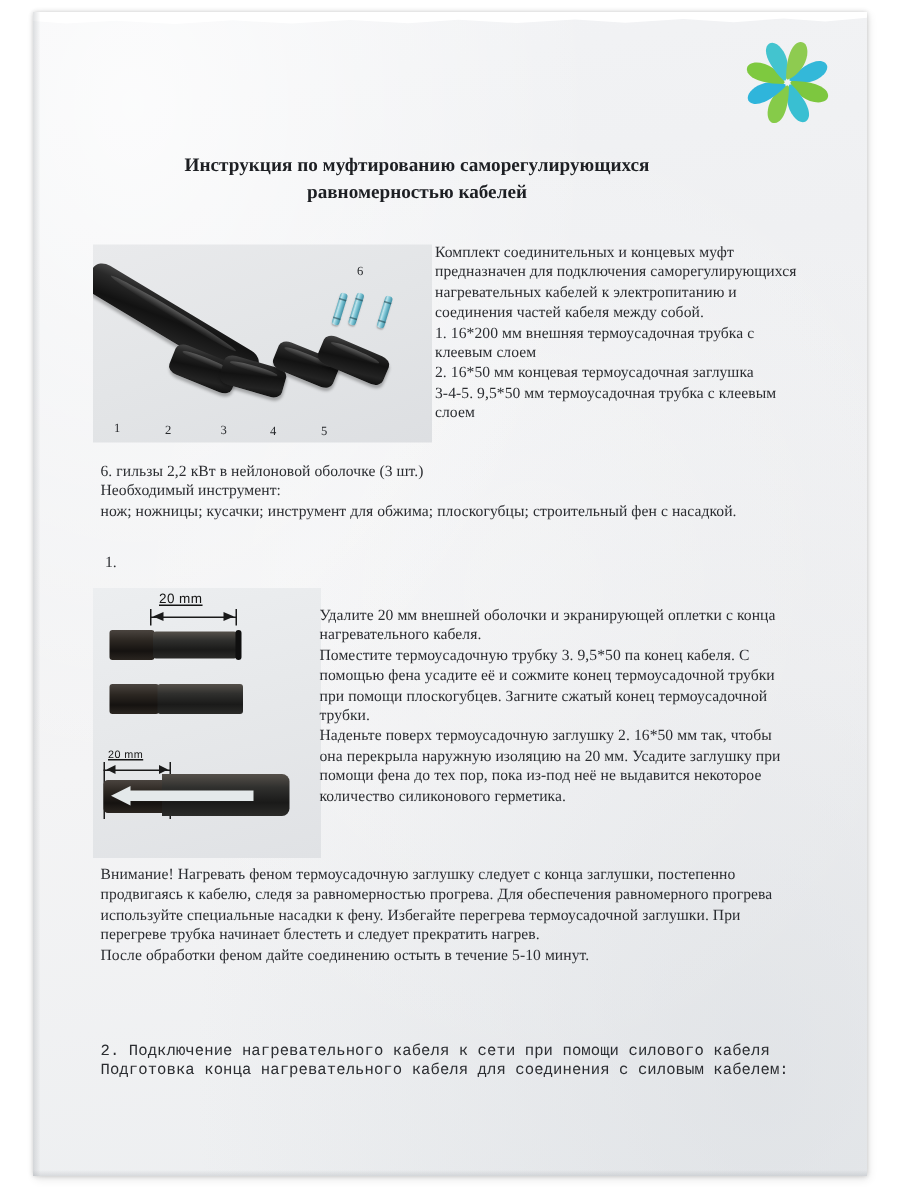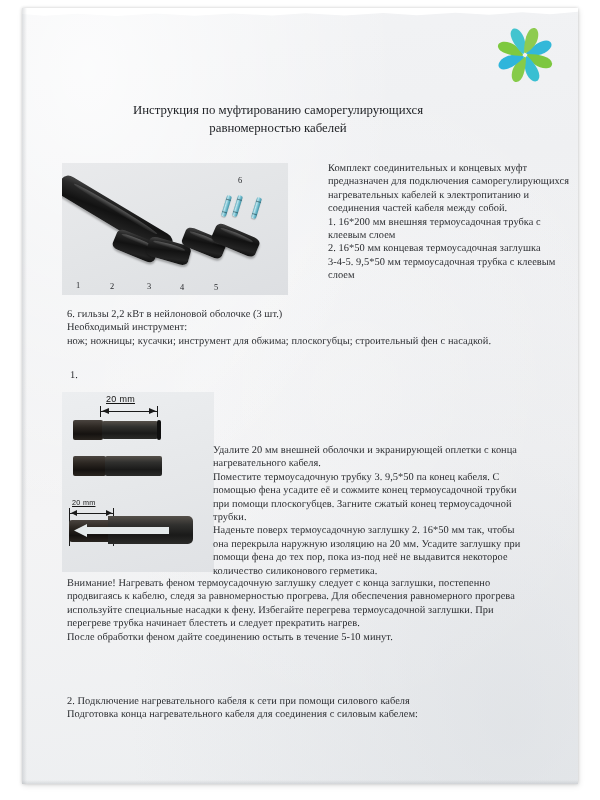--- a/index.html
+++ b/index.html
@@ -76,31 +76,31 @@
     text-rendering: geometricPrecision;
   }
   .doc-text.blurry { filter: blur(0.14px); }
 
   .doc-title {
     position: absolute;
     left: 46px;
     top: 101px;
     width: 464px;
     text-align: center;
-    font-weight: normal;
+    font-weight: bold;
     font-size: 12.8px;
     line-height: 18px;
     color: #1d1f23;
   }
 
   .txt-intro      { left: 290px; top: 162px; width: 242px; }
   .txt-item6      { left: 67px;  top: 308px; width: 460px; }
   .txt-step1-no   { left: 70px;  top: 369px; width: 14px; }
   .txt-step1      { left: 102px; top: 369px; width: 400px; }
-  .txt-step1-body { left: 213px; top: 404px; width: 318px; margin-top: 40px; }
+  .txt-step1-body { left: 213px; top: 404px; width: 318px; }
   .txt-warning    { left: 67px;  top: 577px; width: 462px; }
   .txt-step2      { left: 67px;  top: 695px; width: 470px; }
 
   
   .logo-wrap {
     position: absolute;
     left: 492px;
     top: 22px;
     width: 66px;
     height: 66px;
@@ -262,21 +262,21 @@
 
     <span class="kit-num" style="left:176px; top:13px;">6</span>
 
     <span class="kit-num" style="left:14px; top:118px;">1</span>
     <span class="kit-num" style="left:48px; top:119px;">2</span>
     <span class="kit-num" style="left:85px; top:119px;">3</span>
     <span class="kit-num" style="left:118px; top:120px;">4</span>
     <span class="kit-num" style="left:152px; top:120px;">5</span>
   </div>
 
-  <div class="doc-text blurry txt-intro" style="white-space:pre-line;margin-left:38px;">Комплект соединительных и концевых муфт предназначен для подключения саморегулирующихся нагревательных кабелей к электропитанию и соединения частей кабеля между собой.
+  <div class="doc-text blurry txt-intro" style="white-space:pre-line;">Комплект соединительных и концевых муфт предназначен для подключения саморегулирующихся нагревательных кабелей к электропитанию и соединения частей кабеля между собой.
 1. 16*200 мм внешняя термоусадочная трубка с клеевым слоем
 2. 16*50 мм концевая термоусадочная заглушка
 3-4-5. 9,5*50 мм термоусадочная трубка с клеевым слоем</div>
 
   <div class="doc-text blurry txt-item6" style="white-space:pre-line;">6. гильзы 2,2 кВт в нейлоновой оболочке (3 шт.)
 Необходимый инструмент:
 нож; ножницы; кусачки; инструмент для обжима; плоскогубцы; строительный фен с насадкой.</div>
 
   <div class="doc-text blurry txt-step1-no">1.</div>
 
@@ -315,16 +315,16 @@
     </svg>
   </div>
 
   <div class="doc-text blurry txt-step1-body" style="white-space:pre-line;">Удалите 20 мм внешней оболочки и экранирующей оплетки с конца нагревательного кабеля.
 Поместите термоусадочную трубку 3. 9,5*50 па конец кабеля. С помощью фена усадите её и сожмите конец термоусадочной трубки при помощи плоскогубцев. Загните сжатый конец термоусадочной трубки.
 Наденьте поверх термоусадочную заглушку 2. 16*50 мм так, чтобы она перекрыла наружную изоляцию на 20 мм. Усадите заглушку при помощи фена до тех пор, пока из-под неё не выдавится некоторое количество силиконового герметика.</div>
 
   <div class="doc-text blurry txt-warning" style="white-space:pre-line;">Внимание! Нагревать феном термоусадочную заглушку следует с конца заглушки, постепенно продвигаясь к кабелю, следя за равномерностью прогрева. Для обеспечения равномерного прогрева используйте специальные насадки к фену. Избегайте перегрева термоусадочной заглушки. При перегреве трубка начинает блестеть и следует прекратить нагрев.
 После обработки феном дайте соединению остыть в течение 5-10 минут.</div>
 
-  <div class="doc-text blurry txt-step2" style="white-space:pre-line;">2. Подключение нагревательного кабеля к сети при помощи силового кабеля
+  <div class="doc-text blurry txt-step2" style="white-space:pre-line;font-family:Liberation Mono, monospace;">2. Подключение нагревательного кабеля к сети при помощи силового кабеля
 Подготовка конца нагревательного кабеля для соединения с силовым кабелем:</div>
 
 </div>
 
 </body></html>

